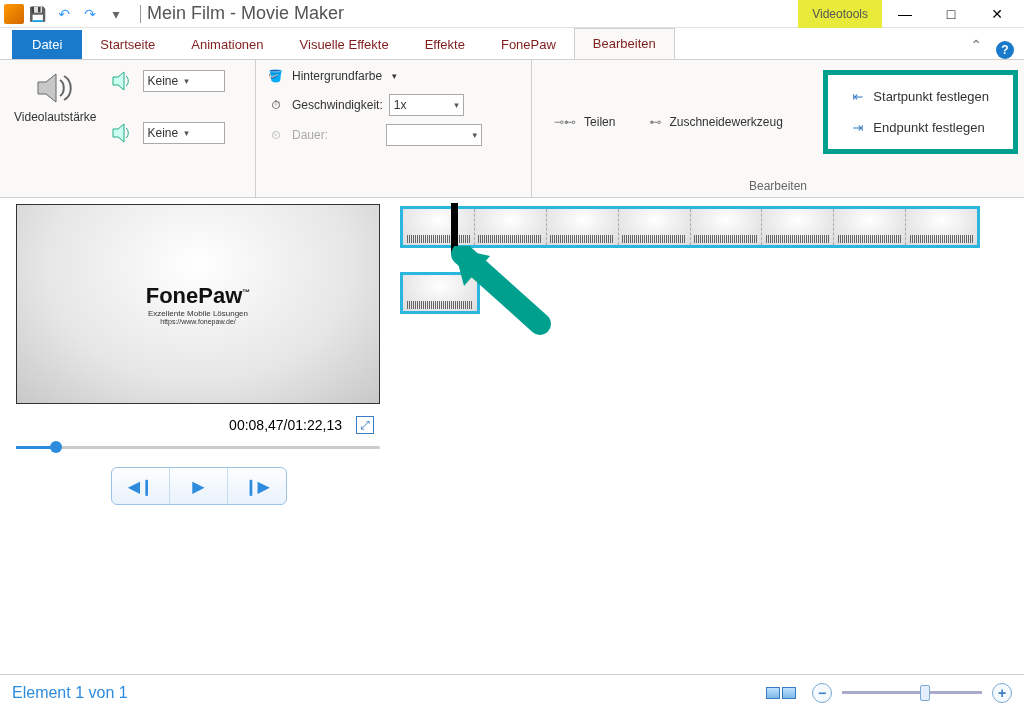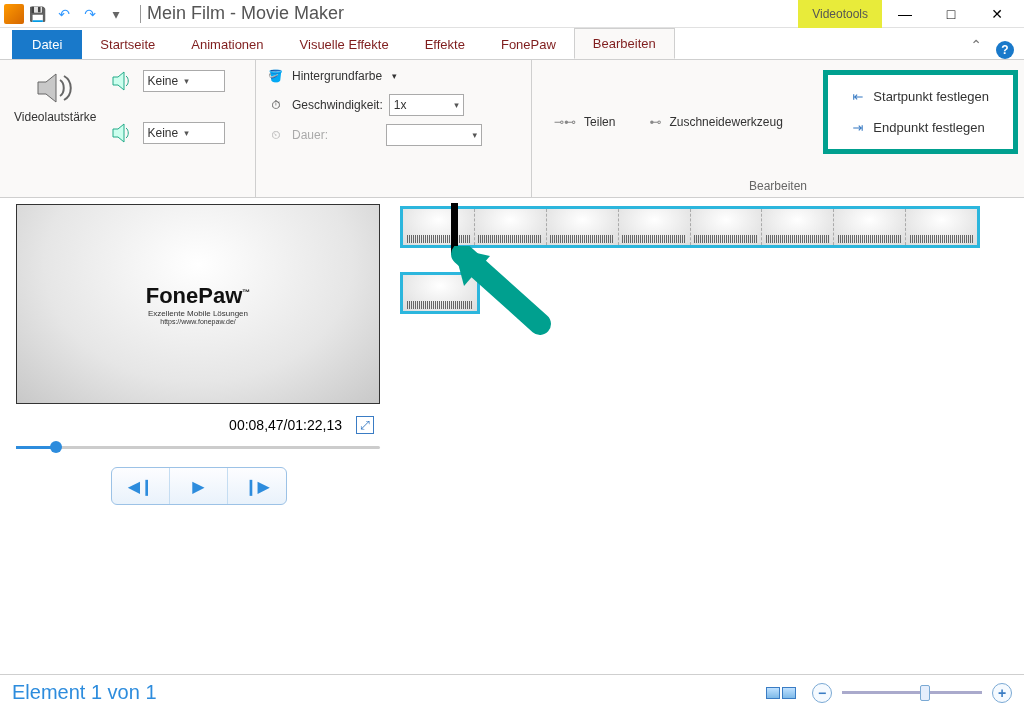--- a/index.html
+++ b/index.html
@@ -78,21 +78,21 @@
 .clip.main { width: 580px; height: 42px; }
 .clip.sub { width: 80px; height: 42px; margin-top: 24px; }
 .frame { flex: 1; border-right: 1px dashed #aaa; background: radial-gradient(ellipse at 50% 30%, #fff, #dcdcdc); display: flex; align-items: flex-end; justify-content: center; }
 .frame:last-child { border-right: none; }
 .frame .waveform { height: 8px; width: 90%; background: repeating-linear-gradient(90deg,#666 0 1px,transparent 1px 2px); margin-bottom: 2px; }
 .playhead { position: absolute; left: 61px; top: 5px; width: 7px; height: 52px; background: #000; }
 .arrow-annotation { position: absolute; left: 60px; top: 48px; pointer-events: none; }
 
 
 .statusbar { position: absolute; bottom: 0; left: 0; right: 0; height: 36px; border-top: 1px solid #cfcfcf; display: flex; align-items: center; padding: 0 12px; background: #fff; }
-.statusbar .status-text { color: #2d8cdd; font-size: 20px; flex: 1; }
+.statusbar .status-text { color: #2d8cdd; font-size: 16px; flex: 1; }
 .thumbs-icon { color: #3a7cc4; margin-right: 16px; display: flex; gap: 2px; }
 .thumbs-icon span { width: 14px; height: 12px; background: linear-gradient(#bfe1ff,#7db9e8); border: 1px solid #3a7cc4; }
 .zoom { display: flex; align-items: center; gap: 10px; }
 .zoom-btn { width: 20px; height: 20px; border: 1px solid #7aa9d4; border-radius: 50%; display: inline-flex; align-items: center; justify-content: center; color: #3a7cc4; font-size: 14px; font-weight: bold; background: #f5faff; }
 .zoom-track { width: 140px; height: 3px; background: #aac; position: relative; }
 .zoom-thumb { position: absolute; left: 78px; top: -6px; width: 10px; height: 16px; background: #e5eefc; border: 1px solid #7aa9d4; border-radius: 2px; }
 </style>
 </head>
 <body>
 

